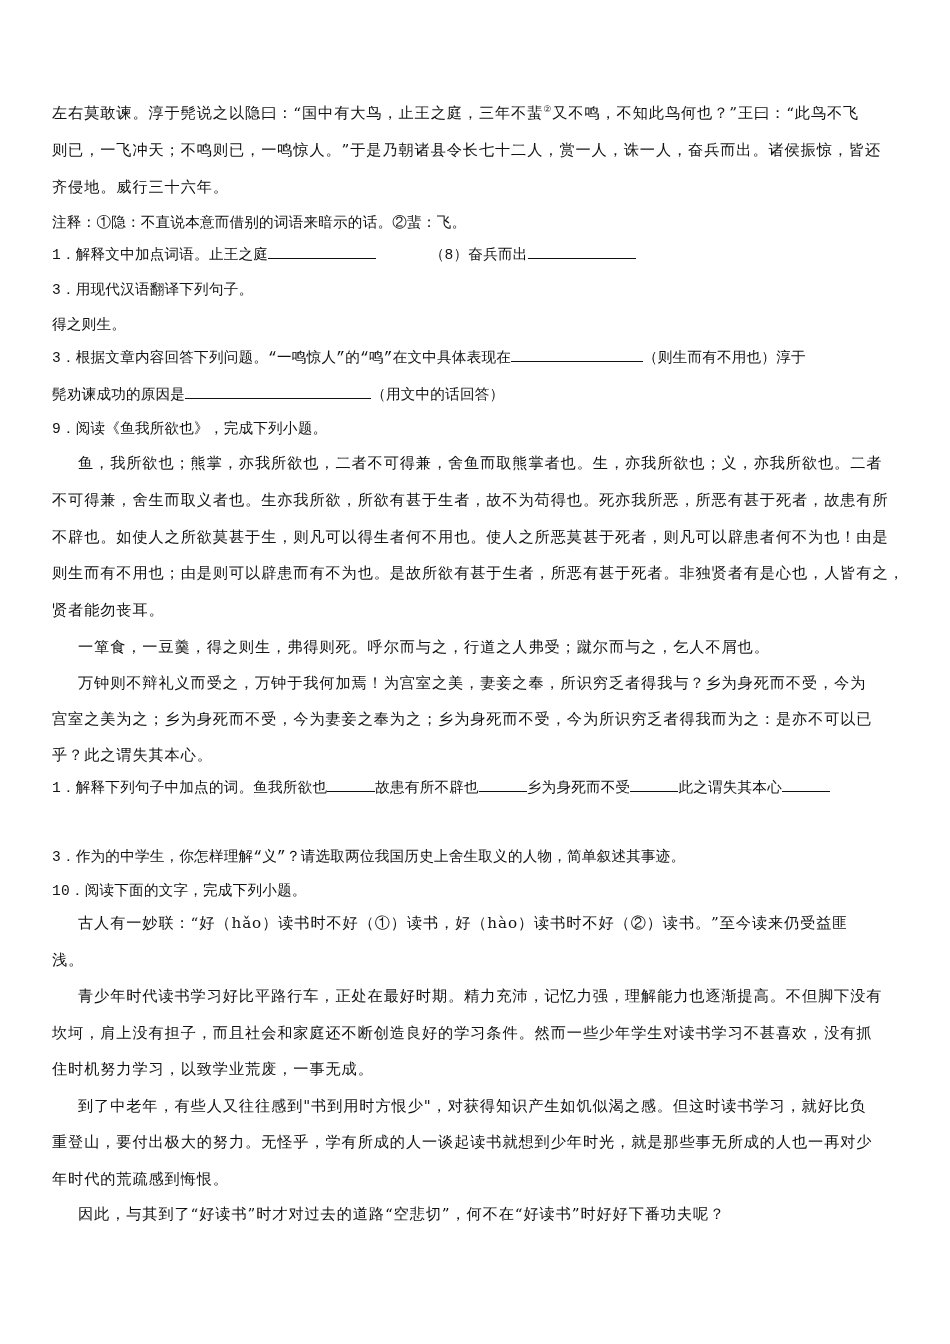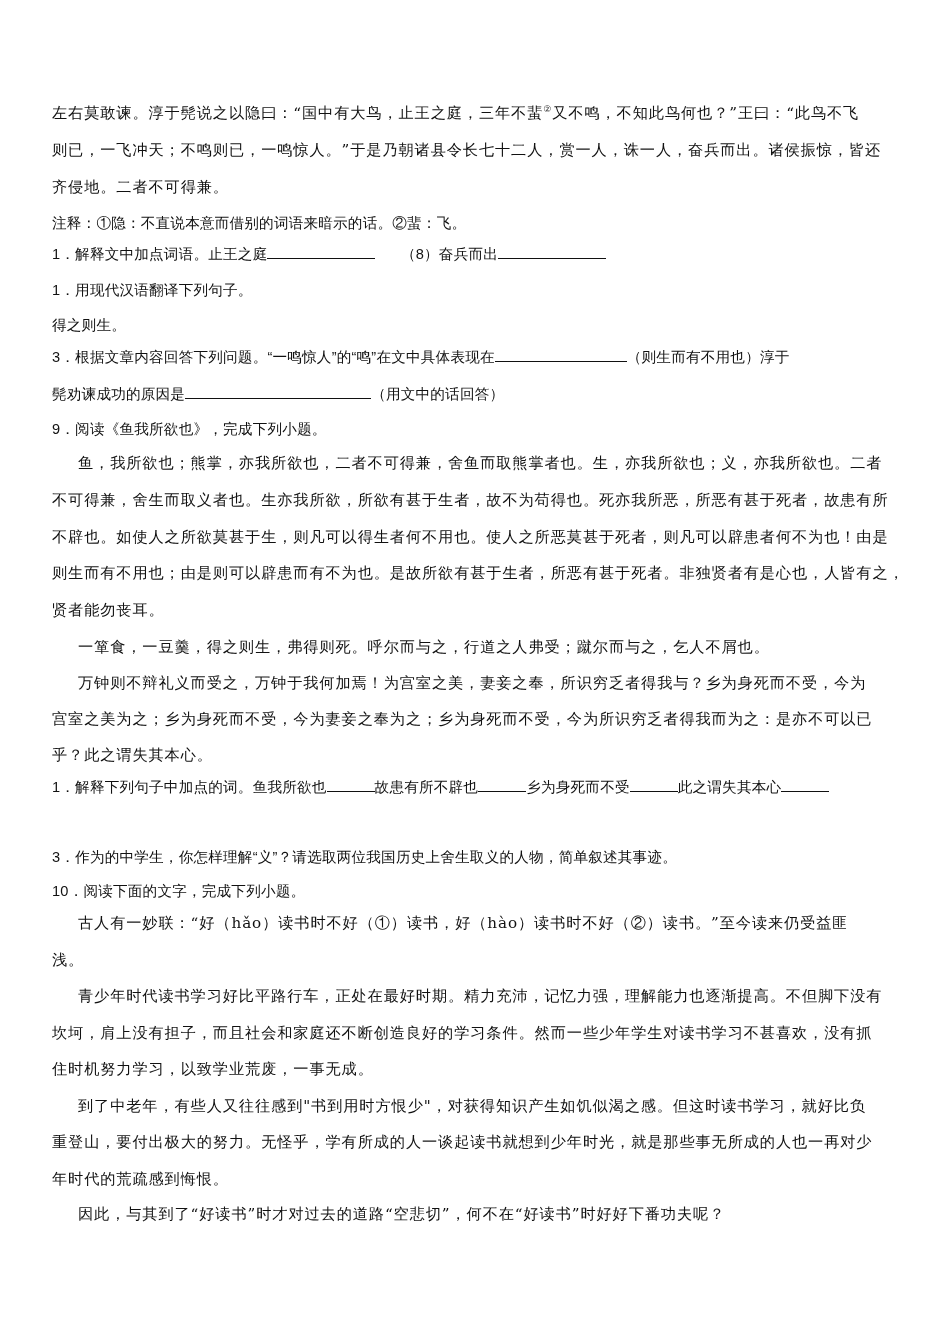--- a/index.html
+++ b/index.html
@@ -2,38 +2,38 @@
 <html><head>
 <meta charset="utf-8">
 <style>
   html, body { margin:0; padding:0; background:#ffffff; }
   body { width:950px; height:1344px; position:relative; overflow:hidden;
          font-family:"DejaVu Serif","Liberation Serif",serif; color:#111; }
   .page { position:absolute; left:0; top:0; width:950px; height:1344px; }
   .line { position:absolute; left:52px; width:860px; font-size:15.2px; line-height:22px;
           white-space:nowrap; letter-spacing:0.9px; }
   .ind { left:78px; width:828px; }
-  .qa { font-family:Liberation Sans, sans-serif; letter-spacing:0.2px; font-size:14.6px; }
+  .qa { font-family:Liberation Mono, monospace; letter-spacing:0.2px; font-size:14.6px; }
   .blank { display:inline-block; border-bottom:1px solid #111; height:15px; vertical-align:baseline; }
   sup { font-size:9px; vertical-align:super; line-height:0; }
 </style>
 </head>
 <body>
 
 <div class="page">
 
   <div class="line" style="top:102px"><span>左右莫敢谏。淳于髡说之以隐曰：“国中有大鸟，止王之庭，三年不蜚</span><sup>②</sup><span>又不鸣，不知此鸟何也？”王曰：“此鸟不飞</span></div>
   <div class="line" style="top:139px">则已，一飞冲天；不鸣则已，一鸣惊人。”于是乃朝诸县令长七十二人，赏一人，诛一人，奋兵而出。诸侯振惊，皆还</div>
-  <div class="line" style="top:176px">齐侵地。二者不可得兼。</div>
+  <div class="line" style="top:176px">齐侵地。威行三十六年。</div>
   <div class="line qa" style="top:212px">注释：①隐：不直说本意而借别的词语来暗示的话。②蜚：飞。</div>
 
   <div class="line qa" style="top:243px">
     <span>1．解释文中加点词语。止王之庭</span><span class="blank" style="width:108px"></span>&nbsp;&nbsp;&nbsp;&nbsp;&nbsp;&nbsp;<span>（8）奋兵而出</span><span class="blank" style="width:108px"></span>
   </div>
-  <div class="line qa" style="top:279px">1．用现代汉语翻译下列句子。</div>
+  <div class="line qa" style="top:279px">3．用现代汉语翻译下列句子。</div>
   <div class="line qa" style="top:314px">得之则生。</div>
   <div class="line qa" style="top:346px">
     <span>3．根据文章内容回答下列问题。“一鸣惊人”的“鸣”在文中具体表现在</span><span class="blank" style="width:132px"></span><span>（则生而有不用也）淳于</span>
   </div>
   <div class="line qa" style="top:383px">
     <span>髡劝谏成功的原因是</span><span class="blank" style="width:186px"></span><span>（用文中的话回答）</span>
   </div>
 
   <div class="line qa" style="top:418px">9．阅读《鱼我所欲也》，完成下列小题。</div>
   <div class="line ind" style="top:452px">鱼，我所欲也；熊掌，亦我所欲也，二者不可得兼，舍鱼而取熊掌者也。生，亦我所欲也；义，亦我所欲也。二者</div>

